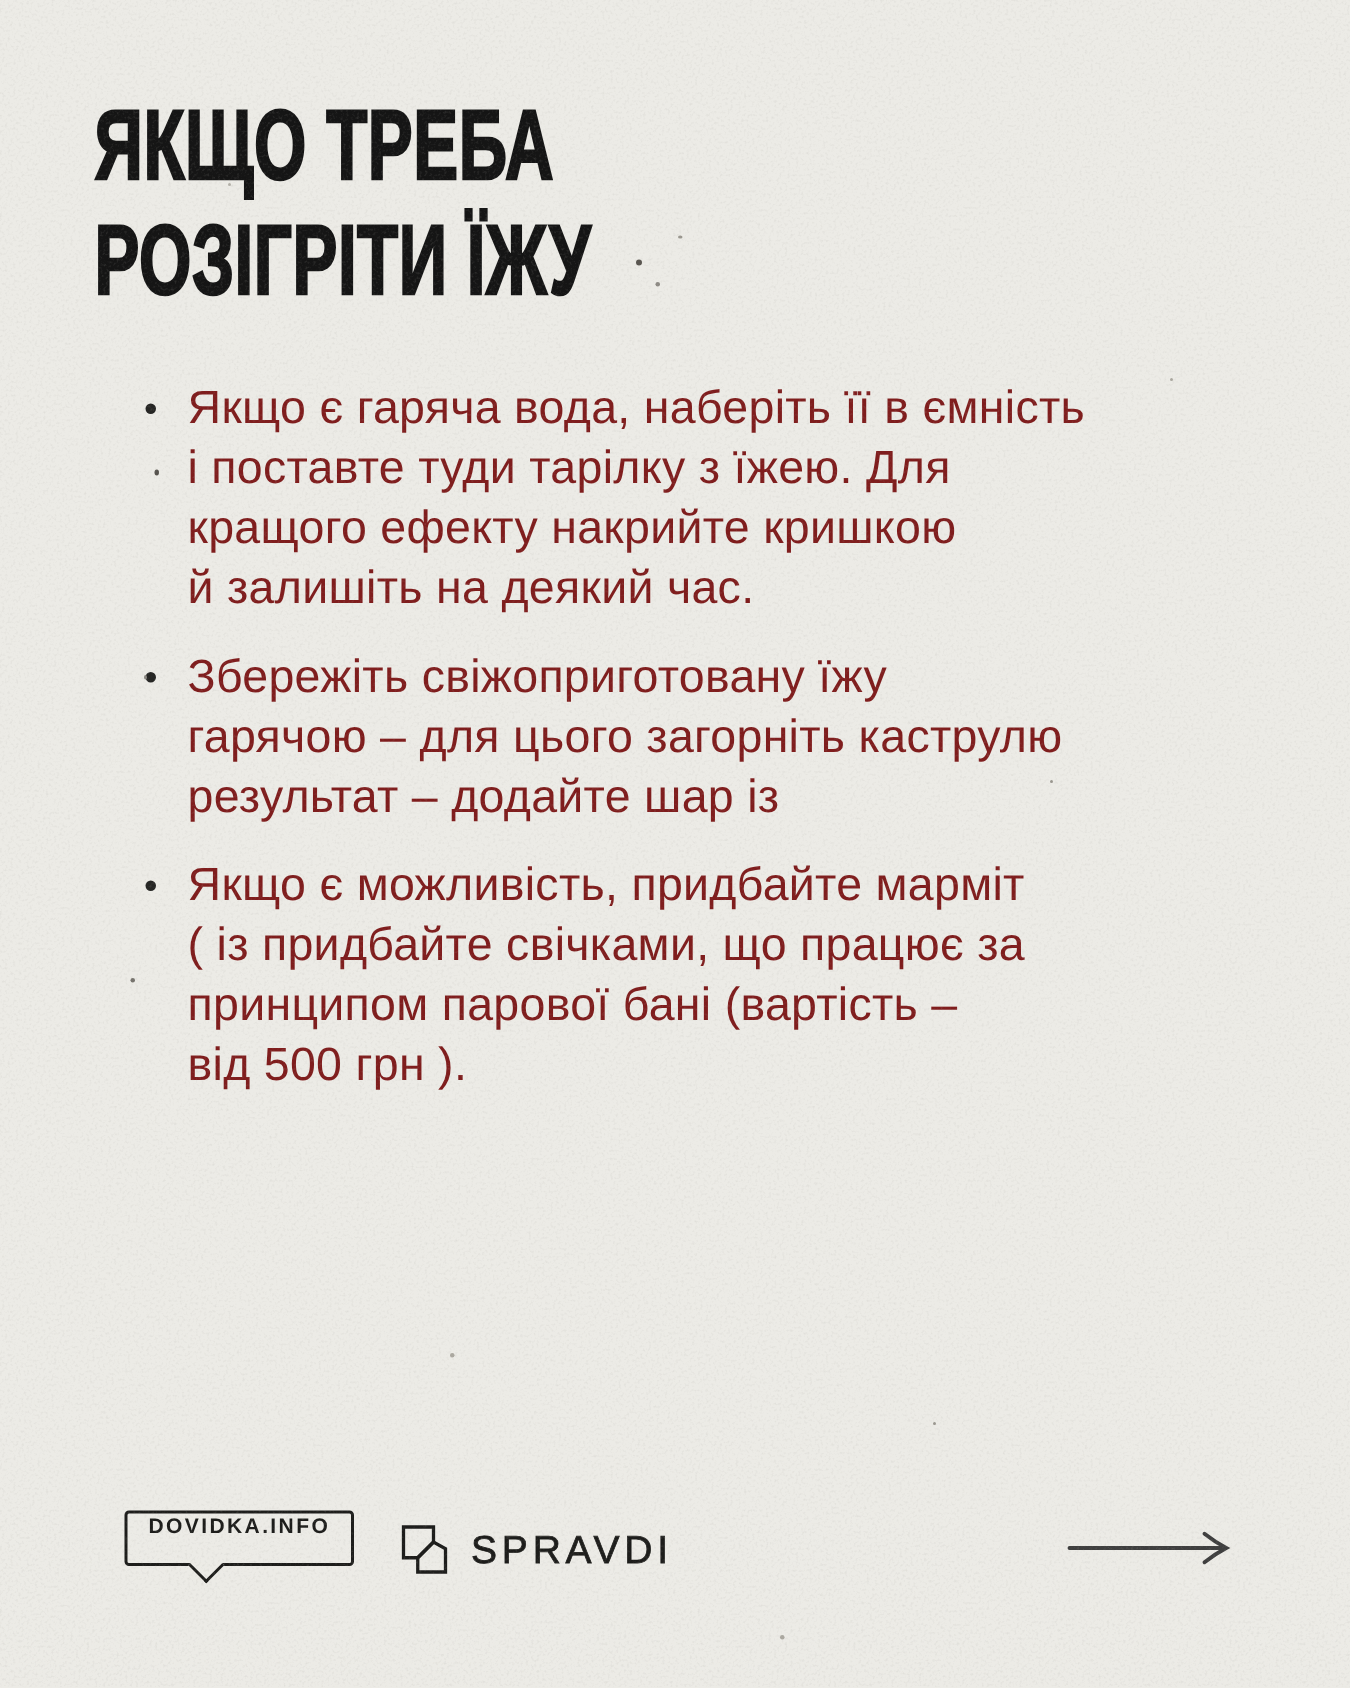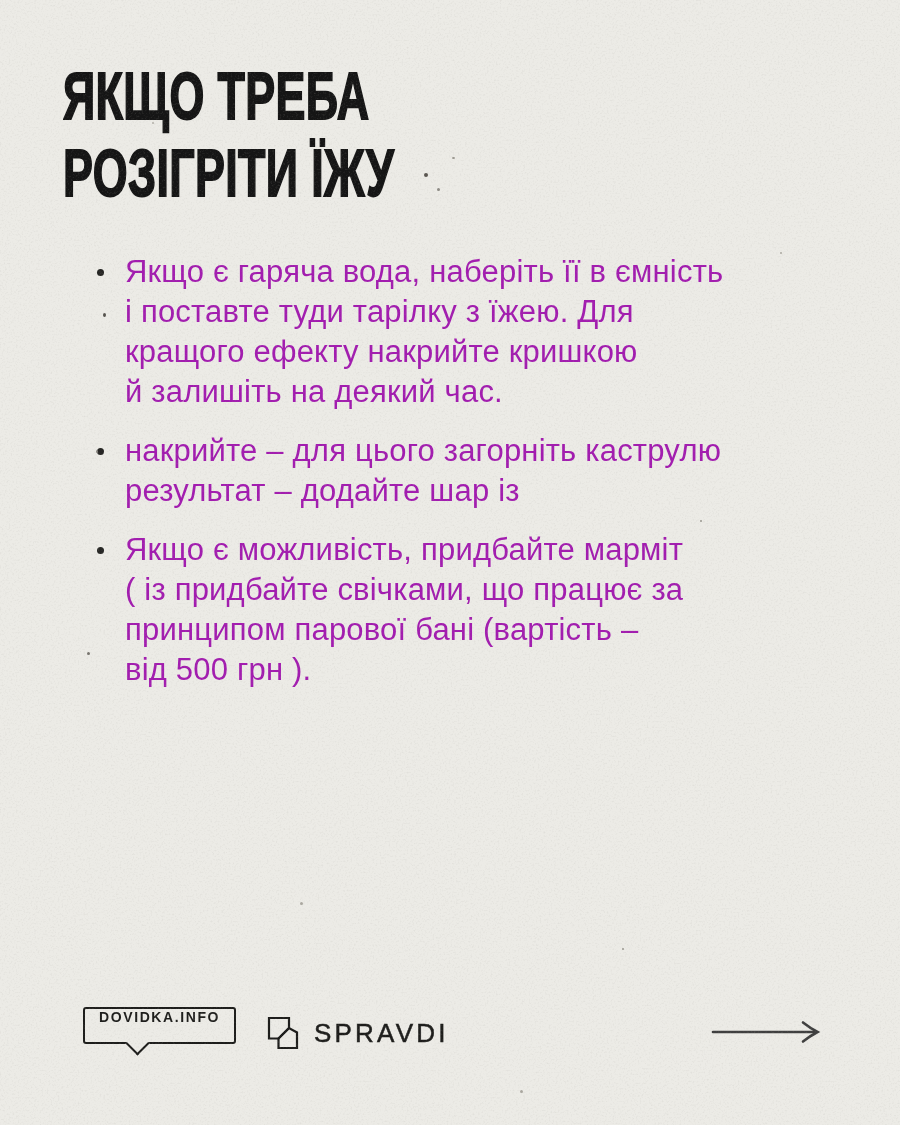--- a/index.html
+++ b/index.html
@@ -44,21 +44,21 @@
     list-style: none;
     width: 790px;
   }
   .bullets li {
     position: relative;
     padding-left: 62px;
     margin-bottom: 19px;
     font-size: 31px;
     line-height: 40px;
     letter-spacing: 0.2px;
-    color: #a21caf;
+    color: #7f1d1d;
   }
   .bullets .dot {
     position: absolute;
     left: 34px;
     top: 17px;
     width: 7px;
     height: 7px;
     border-radius: 50%;
     background: #262624;
   }
@@ -140,21 +140,22 @@
   <ul class="bullets">
     <li>
       <span class="dot"></span>
       <span class="b-line">Якщо є гаряча вода, наберіть її в ємність</span>
       <span class="b-line">і поставте туди тарілку з їжею. Для</span>
       <span class="b-line">кращого ефекту накрийте кришкою</span>
       <span class="b-line">й залишіть на деякий час.</span>
     </li>
     <li>
       <span class="dot"></span>
-      <span class="b-line">накрийте – для цього загорніть каструлю</span>
+      <span class="b-line">Збережіть свіжоприготовану їжу</span>
+      <span class="b-line">гарячою – для цього загорніть каструлю</span>
       <span class="b-line">результат – додайте шар із</span>
     </li>
     <li>
       <span class="dot"></span>
       <span class="b-line">Якщо є можливість, придбайте марміт</span>
       <span class="b-line">( із придбайте свічками, що працює за</span>
       <span class="b-line">принципом парової бані (вартість –</span>
       <span class="b-line">від 500 грн ).</span>
     </li>
   </ul>

